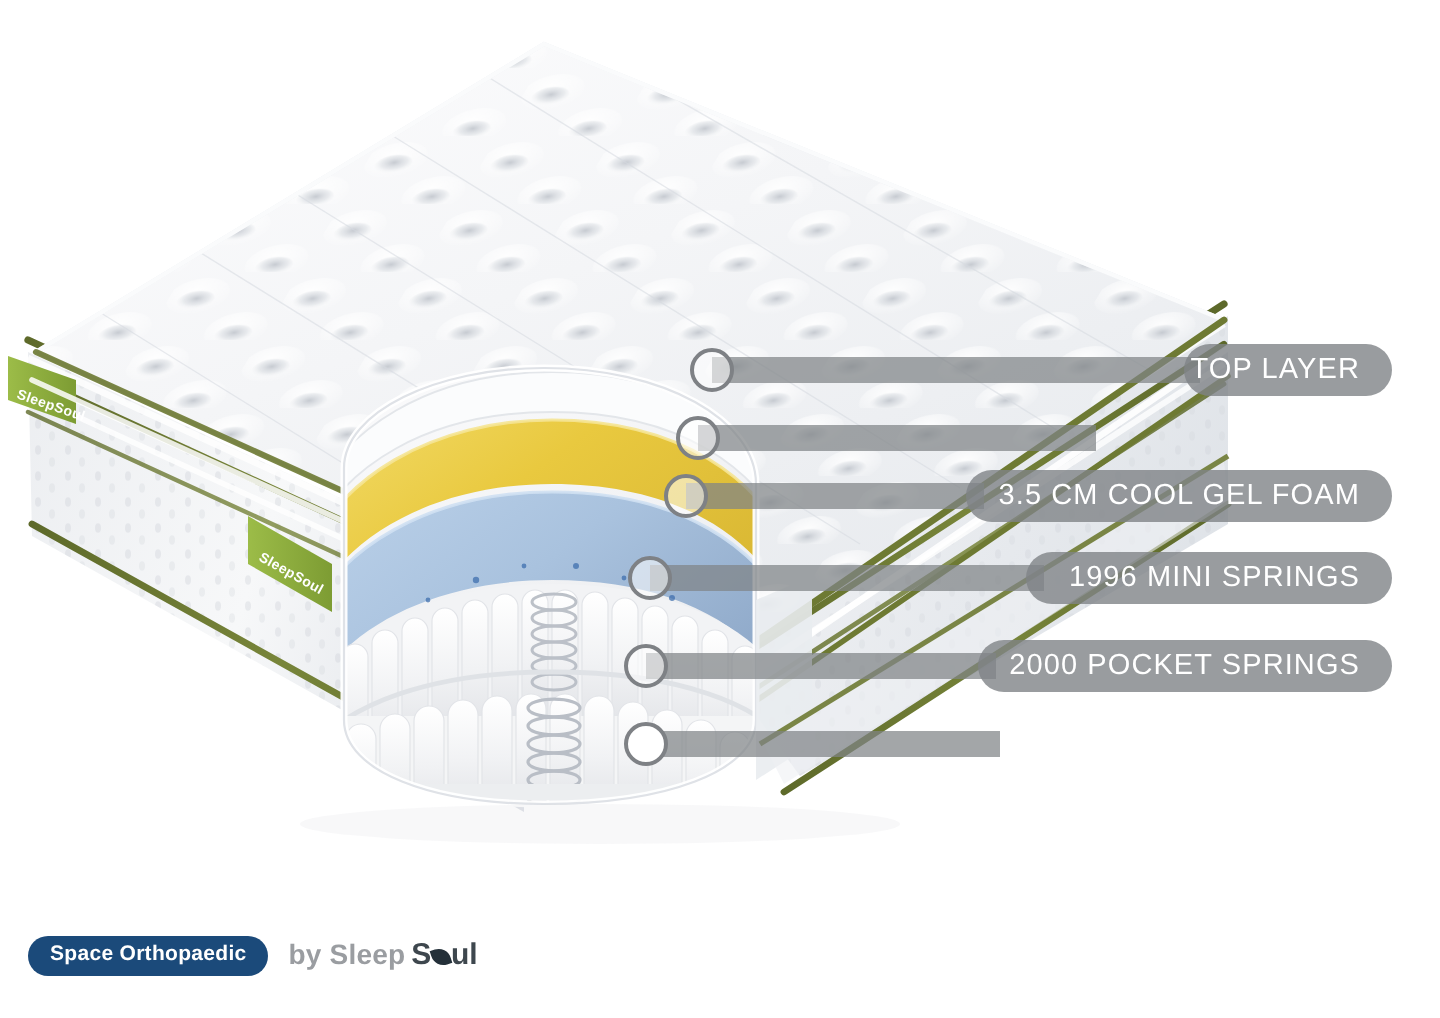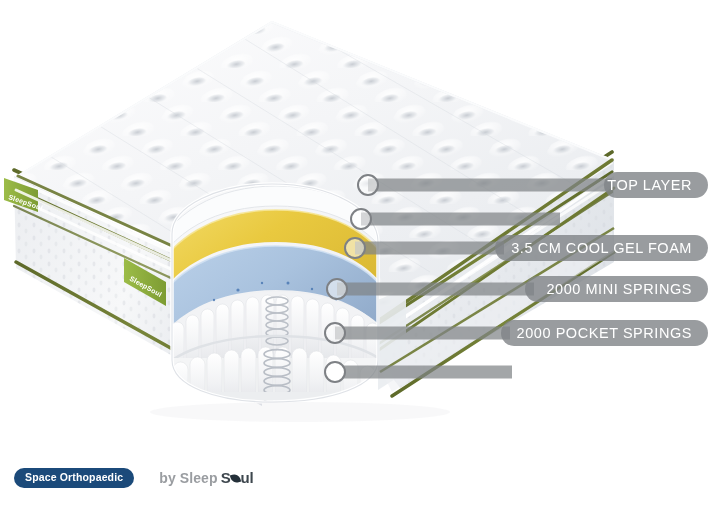--- a/index.html
+++ b/index.html
@@ -12,21 +12,21 @@
     position:relative;
     -webkit-font-smoothing:antialiased;
   }
   .stage{position:absolute;inset:0;width:720px;height:509px;overflow:hidden;background:#fff;}
 
   
   .art{position:absolute;left:0;top:0;width:720px;height:509px;}
   .art svg{display:block;width:720px;height:509px;}
 
   
-  .callouts{position:absolute;left:12px;top:0;width:680px;height:509px;}
+  .callouts{position:absolute;left:0;top:0;width:680px;height:509px;}
   .band{
     position:absolute;
     height:26px;
     border-radius:13px;
     background:rgba(128,131,135,0.80);
     display:flex;align-items:center;justify-content:flex-end;
     box-sizing:border-box;
     padding-right:16px;
     color:#ffffff;
     font-size:14.5px;
@@ -44,21 +44,21 @@
     border:2px solid #7e8185;
     background:rgba(255,255,255,0.55);
     box-sizing:border-box;
   }
   .ring.onwhite{background:#ffffff;}
 
   
   .logo{
     position:absolute;
     left:14px;top:468px;
-    display:flex;align-items:center;gap:25px;
+    display:flex;align-items:center;gap:10px;
   }
   .logo-pill{
     background:#1b4a7a;
     color:#ffffff;
     border-radius:11px;
     padding:4px 11px 5px 11px;
     font-size:10.5px;
     font-weight:bold;
     letter-spacing:0.15px;
     line-height:1;
@@ -412,21 +412,21 @@
     <div class="ring" style="left:345px;top:174px;"></div>
 
     <div class="ring" style="left:338px;top:208px;"></div>
 
     <div class="band" style="left:483px;top:235px;width:213px;">
       <span class="band-label">3.5 CM COOL GEL FOAM</span>
     </div>
     <div class="ring" style="left:332px;top:237px;"></div>
 
     <div class="band" style="left:513px;top:276px;width:183px;">
-      <span class="band-label">2000 MINI SPRINGS</span>
+      <span class="band-label">1996 MINI SPRINGS</span>
     </div>
     <div class="ring" style="left:314px;top:278px;"></div>
 
     <div class="band" style="left:489px;top:320px;width:207px;align-items:center;">
       <span class="band-label">2000 POCKET SPRINGS</span>
     </div>
     <div class="ring" style="left:312px;top:322px;"></div>
 
     <div class="ring onwhite" style="left:312px;top:361px;"></div>
   </div>

